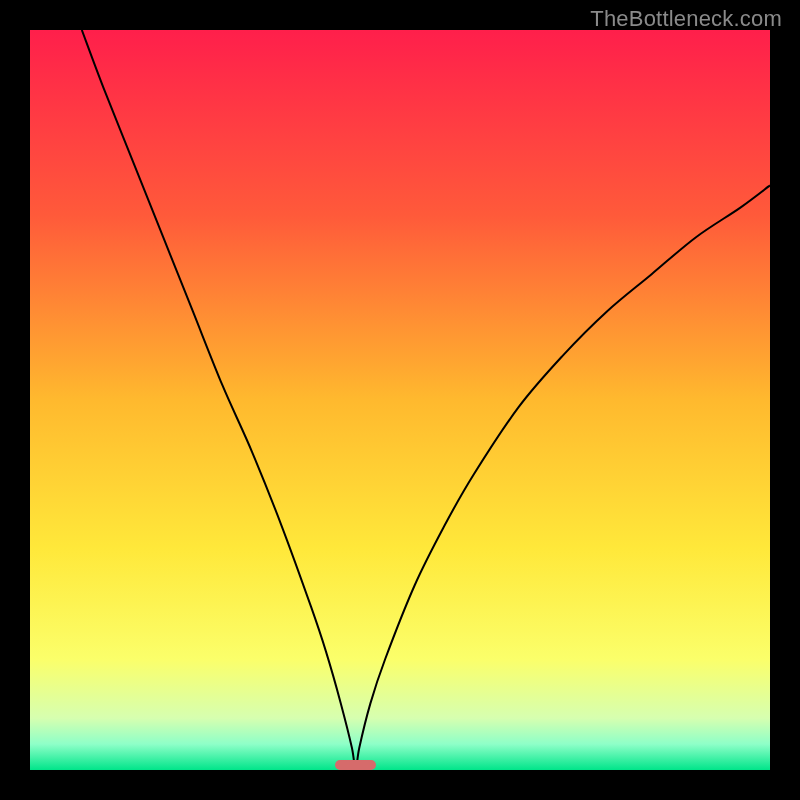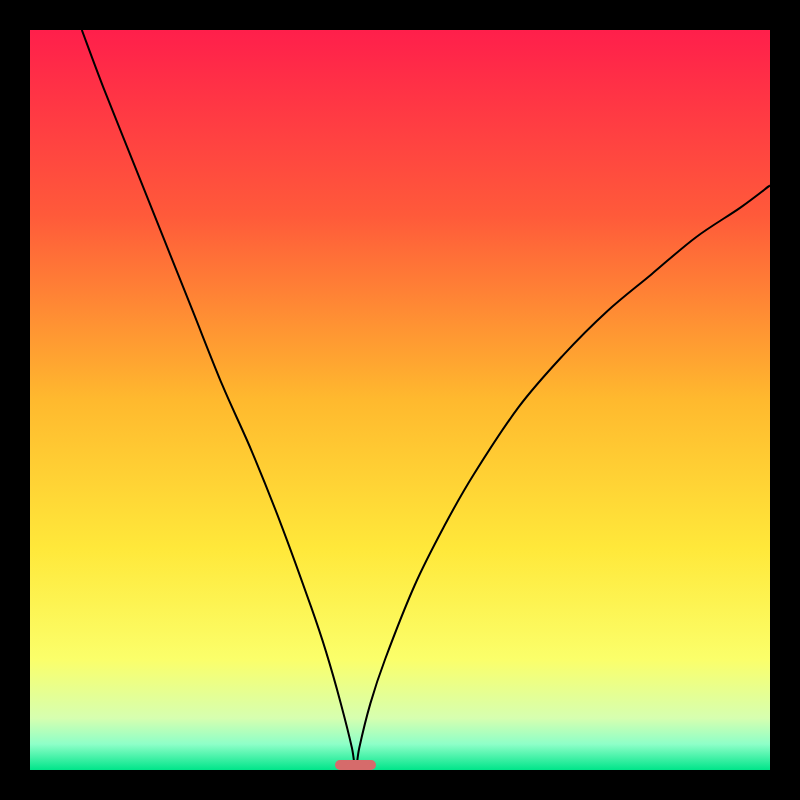--- a/index.html
+++ b/index.html
@@ -82,14 +82,15 @@
     </svg>
 
     <svg class="curve-svg" viewBox="0 0 100 100" preserveAspectRatio="none">
       <path id="curve-path" d="M 7.00 0.00 C 7.50 1.33, 8.83 5.00, 10.00 8.00 C 11.17 11.00, 12.67 14.67, 14.00 18.00 C 15.33 21.33, 16.67 24.67, 18.00 28.00 C 19.33 31.33, 20.67 34.67, 22.00 38.00 C 23.33 41.33, 24.67 44.83, 26.00 48.00 C 27.33 51.17, 28.67 53.83, 30.00 57.00 C 31.33 60.17, 32.67 63.50, 34.00 67.00 C 35.33 70.50, 37.00 75.17, 38.00 78.00 C 39.00 80.83, 39.33 81.83, 40.00 84.00 C 40.67 86.17, 41.42 88.83, 42.00 91.00 C 42.58 93.17, 43.17 95.50, 43.50 97.00 C 43.83 98.50, 43.83 100.00, 44.00 100.00 C 44.17 100.00, 44.17 98.50, 44.50 97.00 C 44.83 95.50, 45.42 93.00, 46.00 91.00 C 46.58 89.00, 47.00 87.67, 48.00 85.00 C 49.00 82.33, 50.67 78.00, 52.00 75.00 C 53.33 72.00, 54.67 69.50, 56.00 67.00 C 57.33 64.50, 58.33 62.67, 60.00 60.00 C 61.67 57.33, 64.00 53.67, 66.00 51.00 C 68.00 48.33, 70.00 46.17, 72.00 44.00 C 74.00 41.83, 76.00 39.83, 78.00 38.00 C 80.00 36.17, 82.00 34.67, 84.00 33.00 C 86.00 31.33, 88.00 29.50, 90.00 28.00 C 92.00 26.50, 94.33 25.17, 96.00 24.00 C 97.67 22.83, 99.33 21.50, 100.00 21.00" fill="none" stroke="#000000" stroke-width="2" vector-effect="non-scaling-stroke"></path>
     </svg>
 
     <div class="optimum-marker" id="optimum-marker" style="left: 41.25%; width: 5.5%; height: 1.3%; bottom: 0px; background: rgb(214, 107, 107);"></div>
 
   </div>
 
+  <div class="watermark">TheBottleneck.com</div>
 
 </div>
 
 </body></html>

